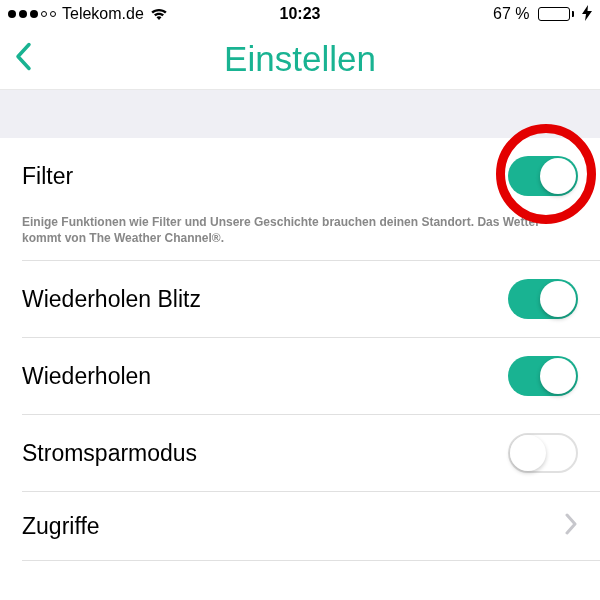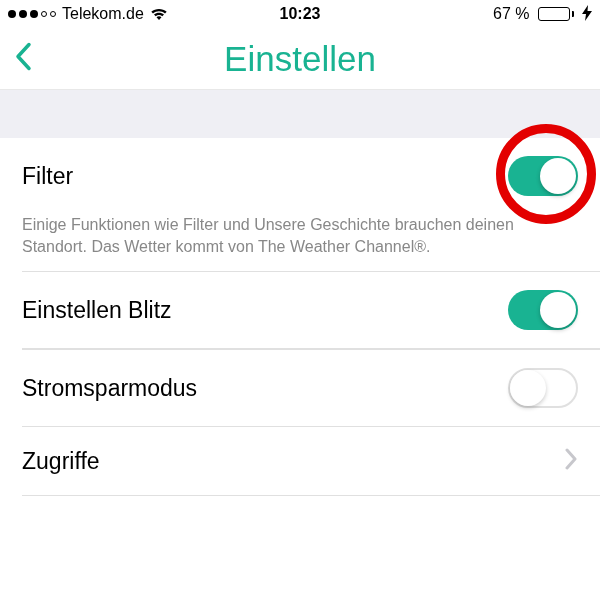--- a/index.html
+++ b/index.html
@@ -59,24 +59,25 @@
     .section { background: #fff; }
     .row {
       display: flex;
       align-items: center;
       justify-content: space-between;
       padding: 18px 22px 18px 22px;
       position: relative;
     }
     .row-label { font-size: 23px; color: #000; font-weight: 400; }
     .row-desc {
-      font-size: 16px;
+      font-size: 12px;
       color: #888;
       padding: 0 22px 14px 22px;
       line-height: 1.35;
+      font-weight: bold;
     }
     .divider { height: 1px; background: #e0e0e0; margin-left: 22px; }
     .toggle {
       width: 70px;
       height: 40px;
       border-radius: 20px;
       position: relative;
       flex-shrink: 0;
     }
     .toggle.on { background: #19b392; }
@@ -157,27 +158,33 @@
       <div class="highlight-circle"></div>
       <span class="row-label">Filter</span>
       <div class="toggle on">
           <div class="toggle-knob"></div>
         </div>
     </div>
     <div class="row-desc">Einige Funktionen wie Filter und Unsere Geschichte brauchen deinen Standort. Das Wetter kommt von The Weather Channel®.</div>
     <div class="divider"></div>
 
     <div class="row">
-      <span class="row-label">Einstellen Blitz</span>
+      <span class="row-label">Wiederholen Blitz</span>
       <div class="toggle on">
           <div class="toggle-knob"></div>
         </div>
     </div>
     <div class="divider"></div>
 
+    <div class="row">
+      <span class="row-label">Wiederholen</span>
+      <div class="toggle on">
+          <div class="toggle-knob"></div>
+        </div>
+    </div>
     <div class="divider"></div>
 
     <div class="row">
       <span class="row-label">Stromsparmodus</span>
       <div class="toggle off">
           <div class="toggle-knob"></div>
         </div>
     </div>
     <div class="divider"></div>
 

